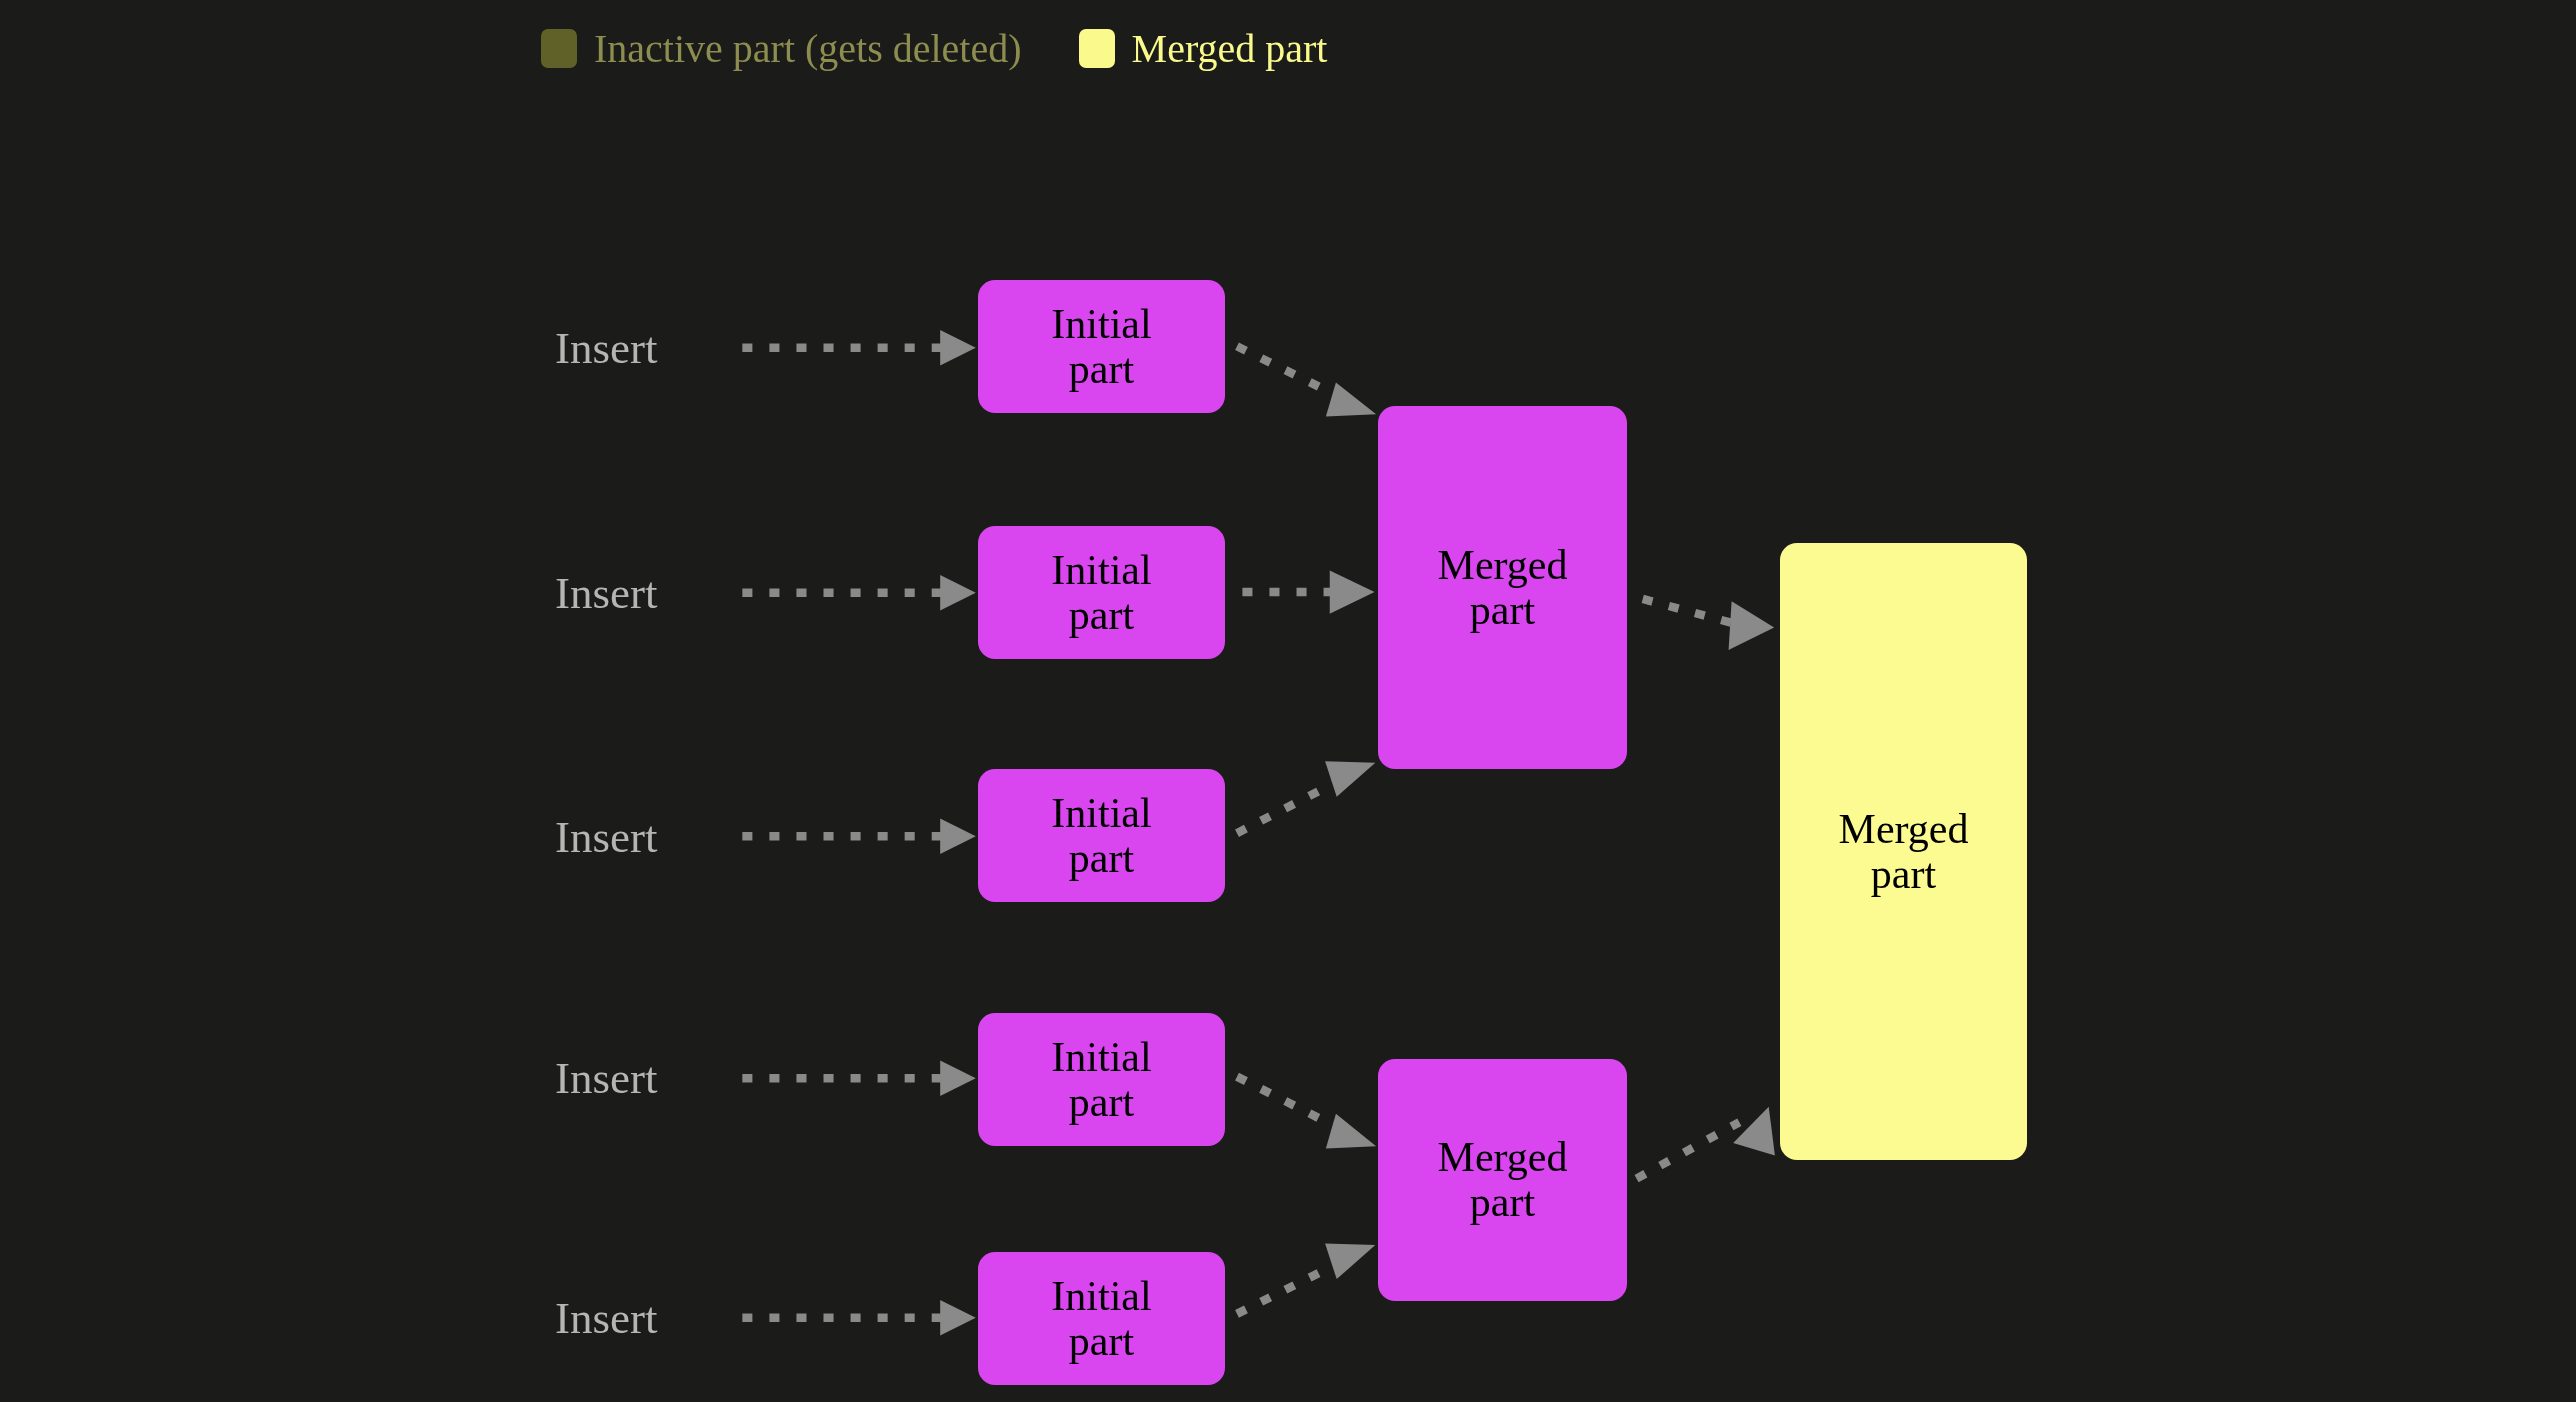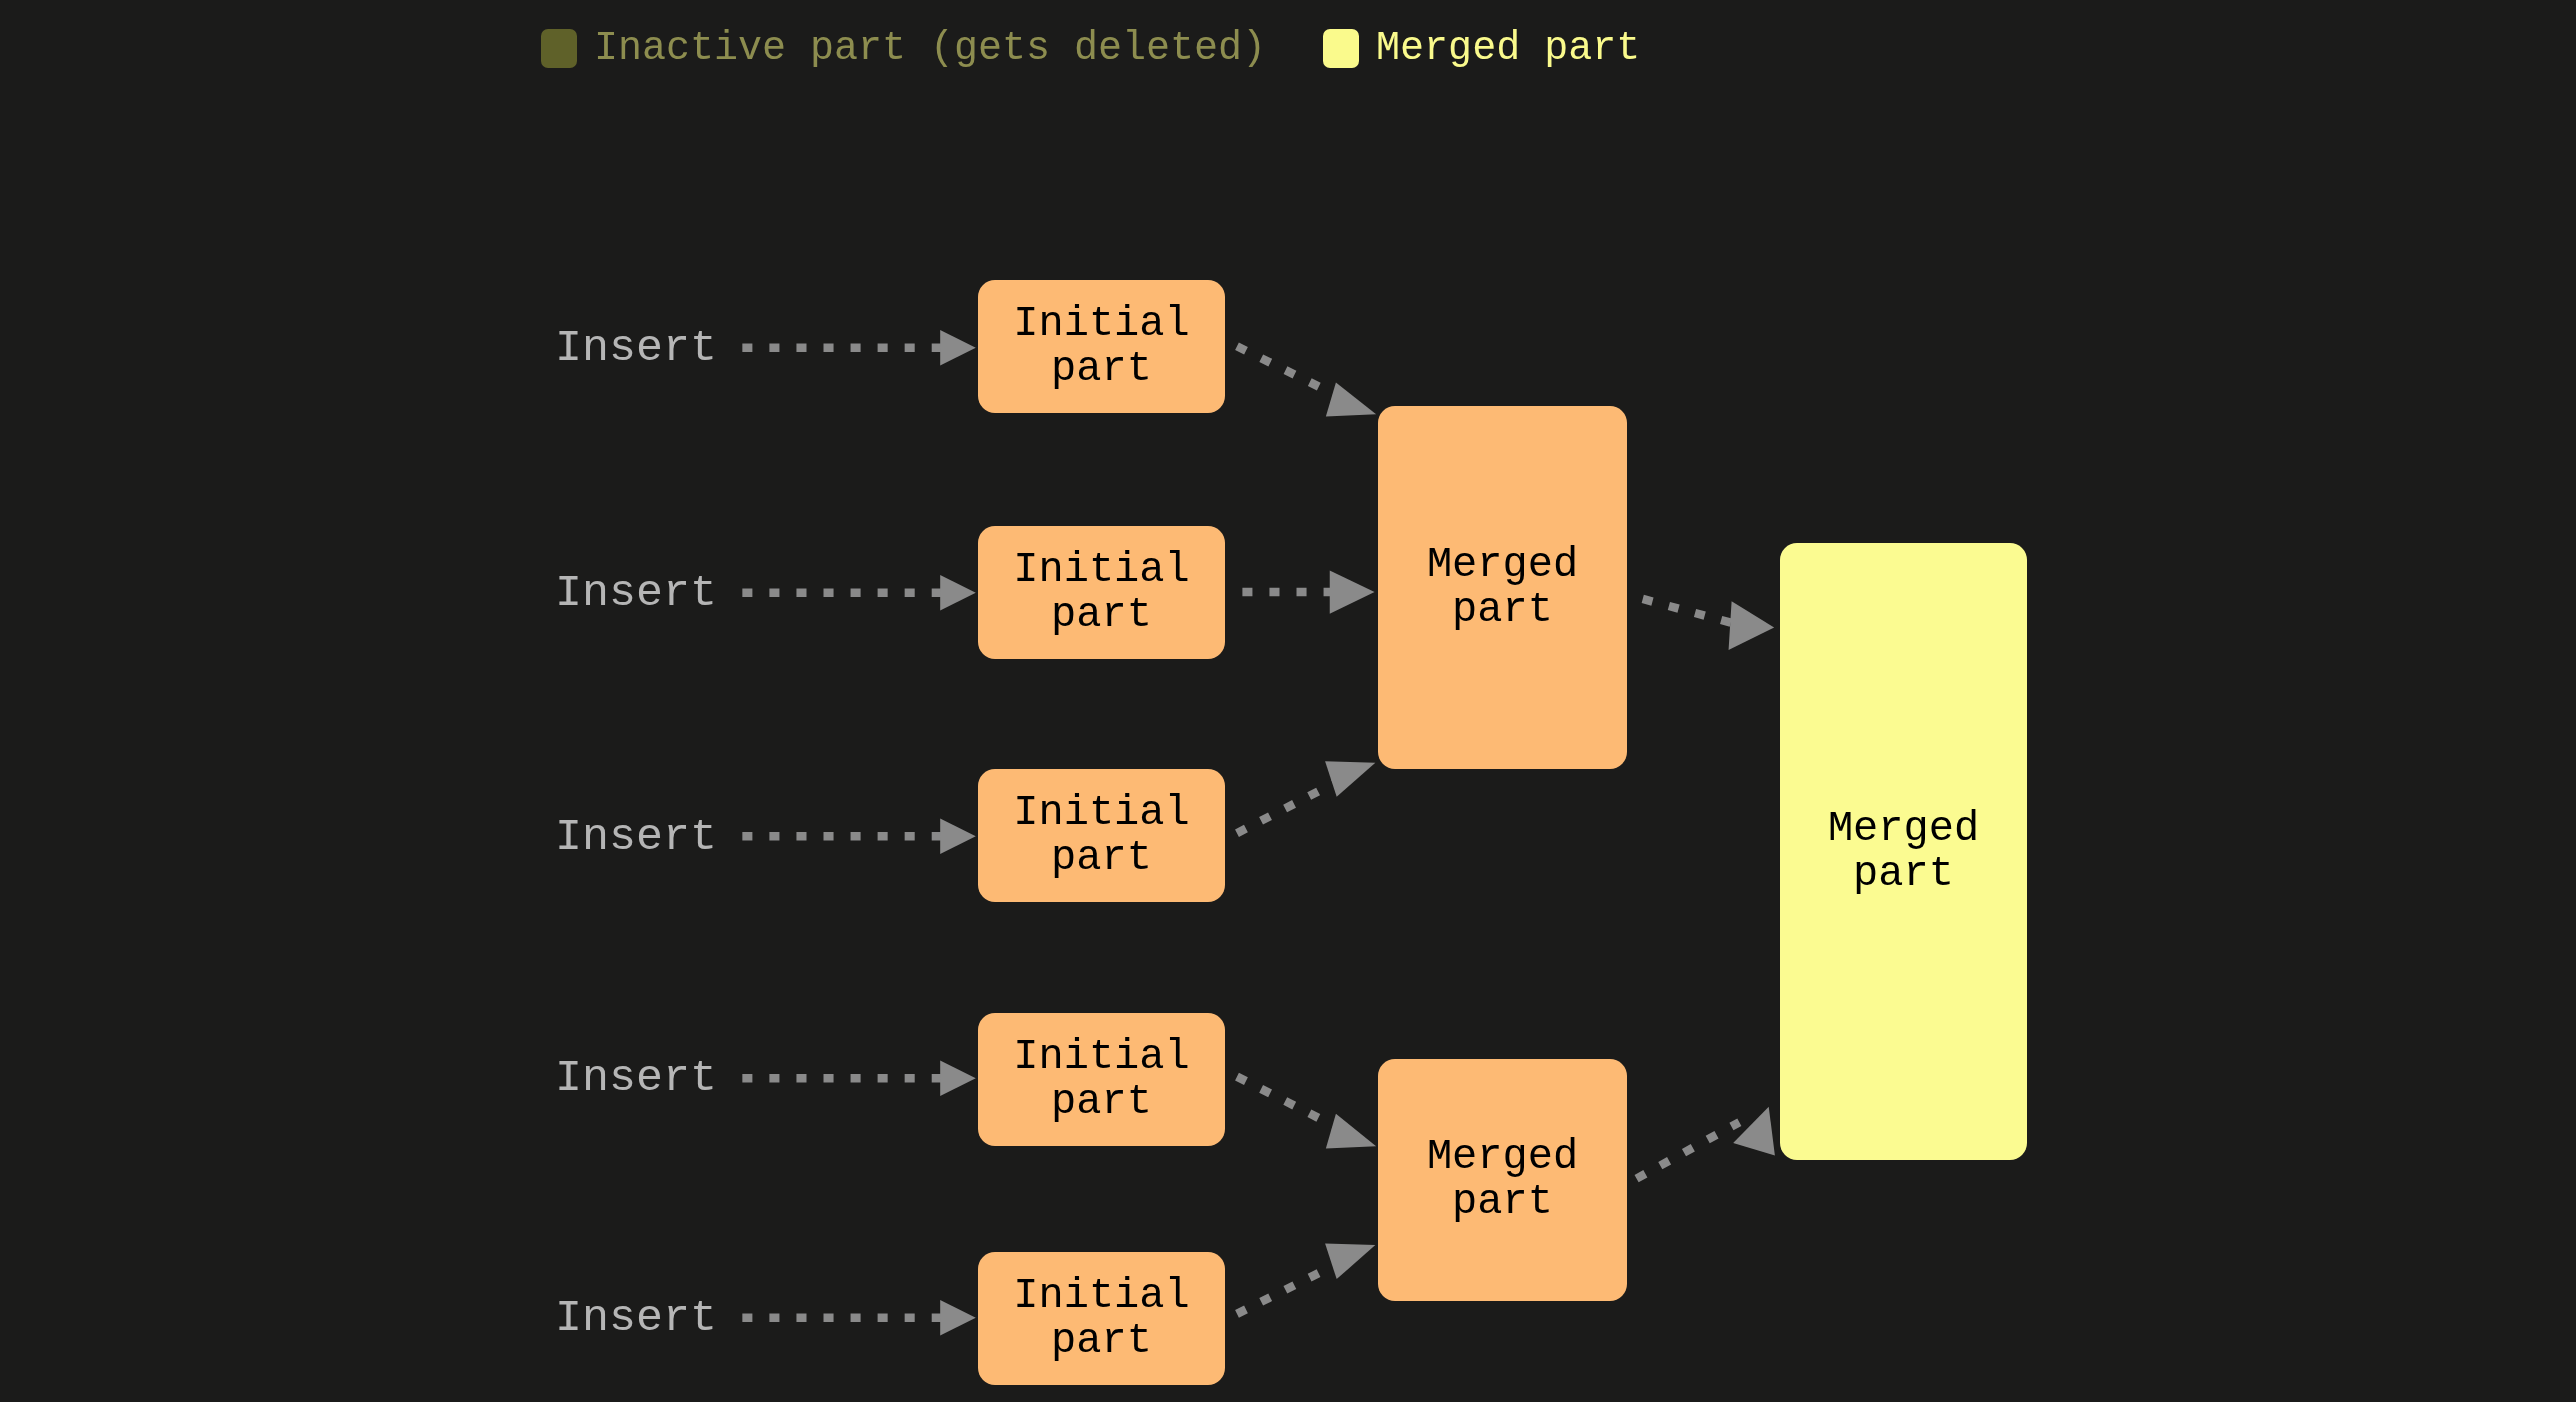--- a/index.html
+++ b/index.html
@@ -6,21 +6,21 @@
     margin: 0;
     padding: 0;
     background: #1b1b1a;
   }
   #stage {
     position: relative;
     width: 2576px;
     height: 1402px;
     background: #1b1b1a;
     overflow: hidden;
-    font-family: Liberation Mono, monospace;
+    font-family: Liberation Serif, serif;
   }
 
   
   #legend {
     position: absolute;
     left: 541px;
     top: 21.6px;
     display: flex;
     align-items: center;
     gap: 57px;
@@ -53,21 +53,21 @@
     display: flex;
     align-items: center;
     justify-content: center;
     text-align: center;
     color: #000000;
     font-size: 42px;
     line-height: 1.06;
     box-sizing: border-box;
     padding: 3.1px 6.2px;
   }
-  .node.inactive { background: #fdba74; }
+  .node.inactive { background: #d946ef; }
   .node.active   { background: #fbfb91; }
   .node .node-label { display: block; }
 
   .insert-label {
     position: absolute;
     color: #b5b5b5;
     font-size: 45px;
     line-height: 1;
     white-space: nowrap;
     transform: translateY(-50%);

